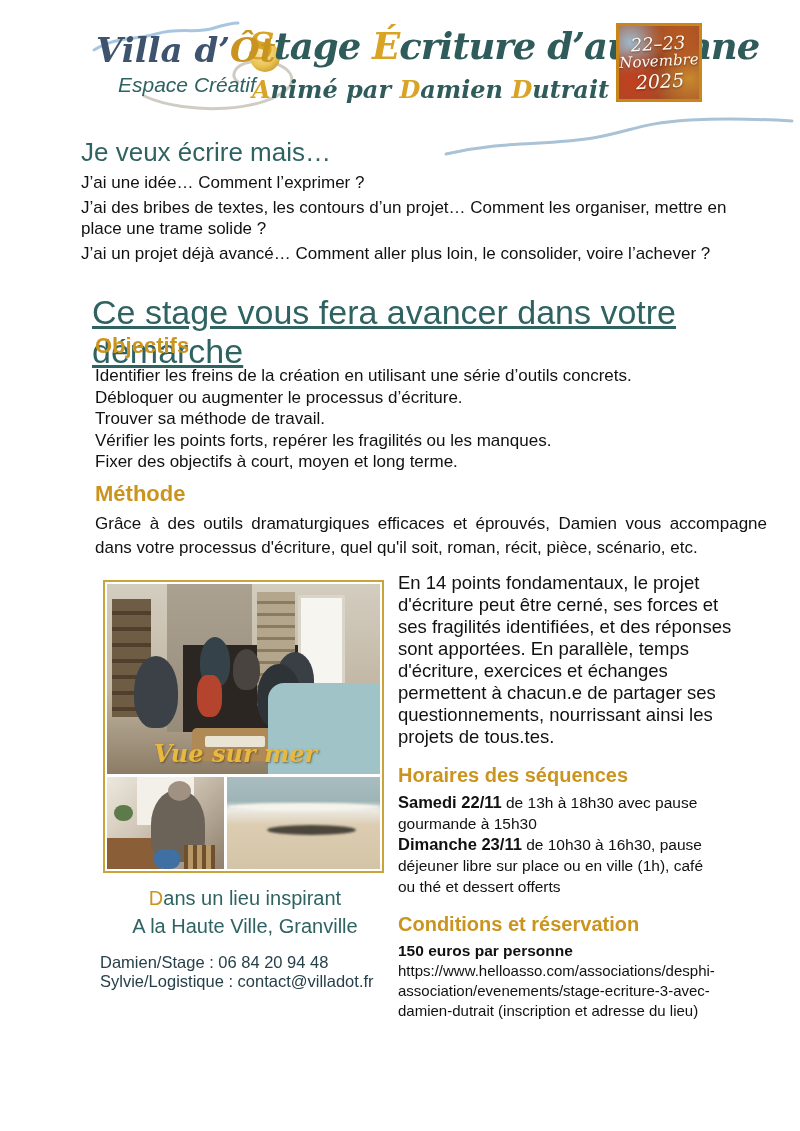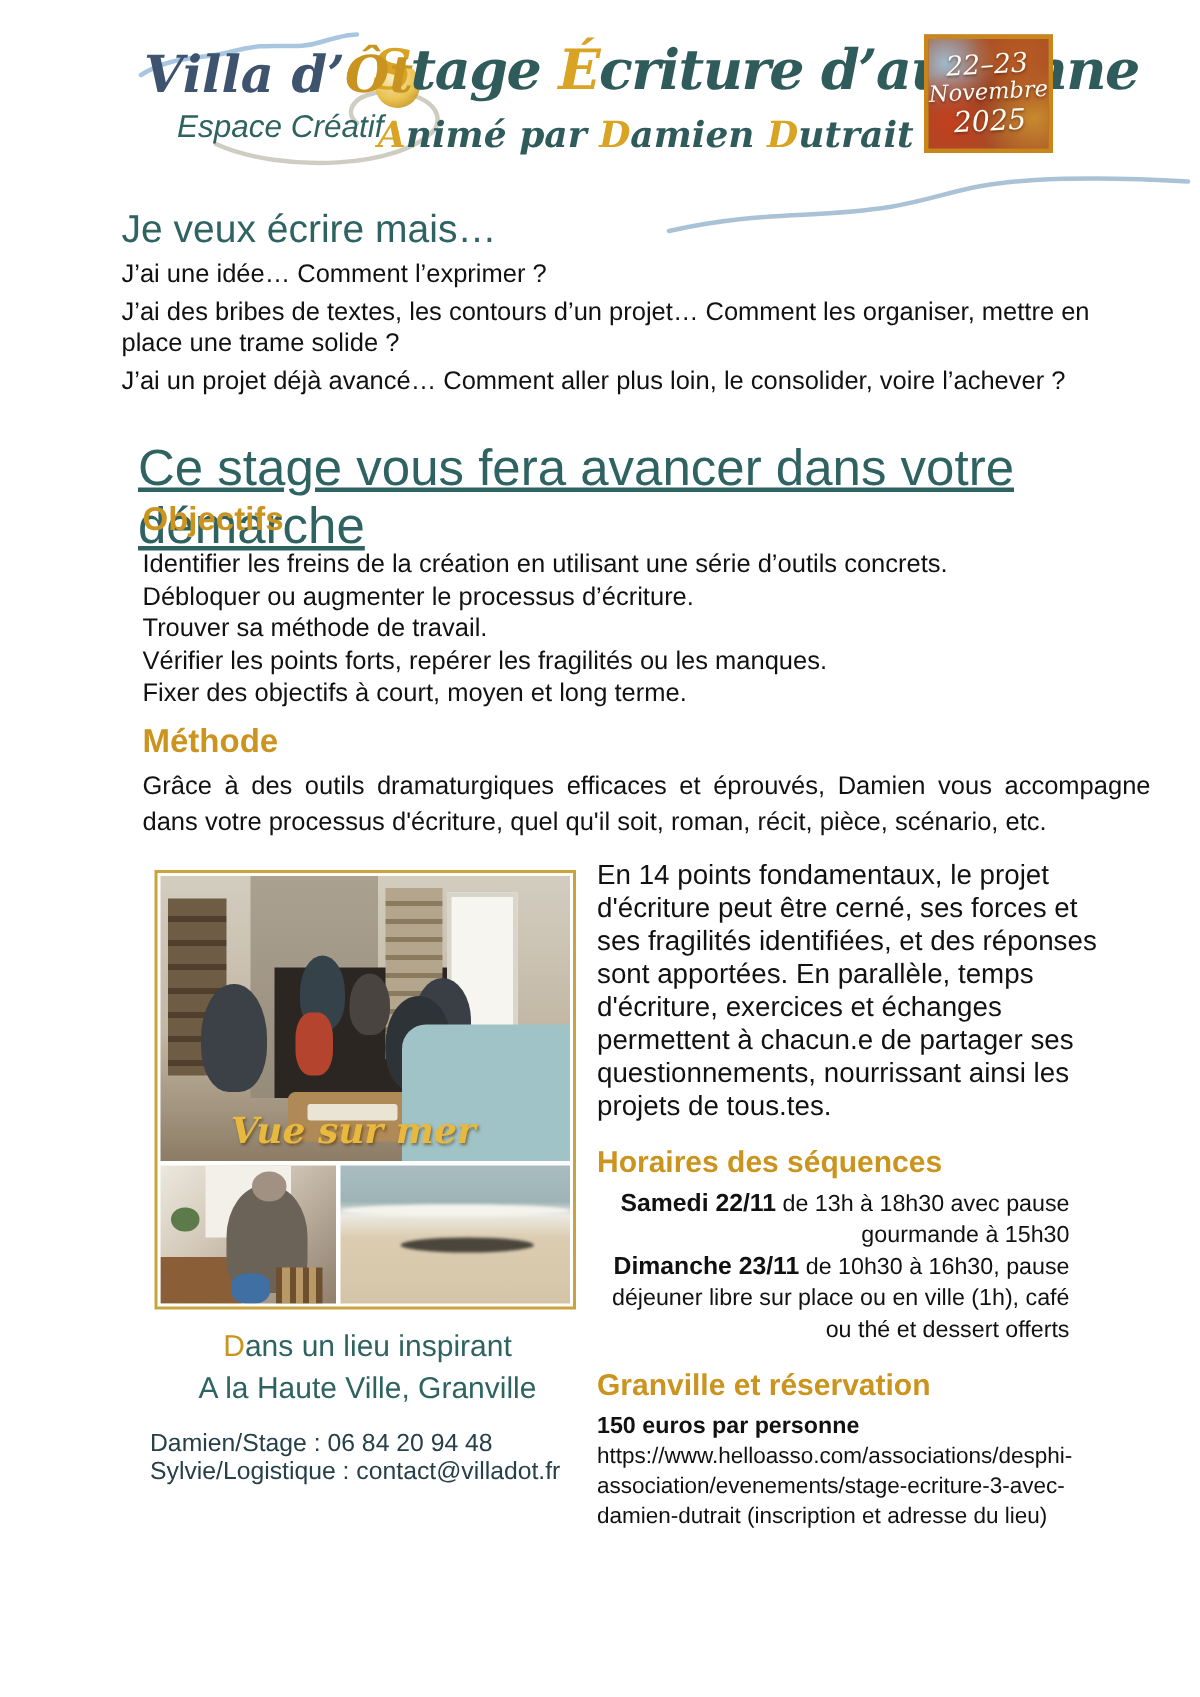--- a/index.html
+++ b/index.html
@@ -99,21 +99,21 @@
     filter:blur(1px);}
   .location{width:300px;text-align:center;margin-top:11px;font-size:20px;line-height:28px;color:#2E6362;}
   .loc-accent{color:#CB941E;}
   .contacts{margin-top:13px;margin-left:5px;}
   .contacts .gold-h{font-size:20px;margin-bottom:8px;}
   .contacts p{font-size:16.5px;line-height:19px;margin:0;color:#26404A;white-space:nowrap;}
   
   .col-right{position:absolute;left:398px;top:572px;width:360px;}
   .rc-par{font-size:18.5px;line-height:22px;margin:0;width:335px;}
   .rc-h{font-size:20px;margin:16px 0 5px 0;}
-  .rc-sched p{font-size:15.5px;line-height:21px;margin:0;width:315px;text-align:right;}
+  .rc-sched p{font-size:15.5px;line-height:21px;margin:0;width:315px;}
   .rc-day{font-weight:bold;font-size:16.5px;}
   .rc-price{font-size:15.5px;line-height:20px;margin:2px 0 0 0;font-weight:bold;}
   .rc-url{font-size:15px;line-height:20px;margin:0;width:345px;overflow-wrap:break-word;}
   
   .footer{position:absolute;left:97px;top:1014px;width:670px;font-size:16.5px;line-height:25px;
     text-align:justify;}
   .footer-name{font-size:19px;}
 </style>
 </head>
 <body>
@@ -222,19 +222,19 @@
     </div>
   </div>
 
   <div class="col-right">
     <p class="rc-par">En 14 points fondamentaux, le projet d'écriture peut être cerné, ses forces et ses fragilités identifiées, et des réponses sont apportées. En parallèle, temps d'écriture, exercices et échanges permettent à chacun.e de partager ses questionnements, nourrissant ainsi les projets de tous.tes.</p>
     <h3 class="gold-h rc-h">Horaires des séquences</h3>
     <div class="rc-sched">
       <p><span class="rc-day">Samedi 22/11</span><span> de 13h à 18h30 avec pause gourmande à 15h30</span></p>
       <p><span class="rc-day">Dimanche 23/11</span><span> de 10h30 à 16h30, pause déjeuner libre sur place ou en ville (1h), café ou thé et dessert offerts</span></p>
     </div>
-    <h3 class="gold-h rc-h">Granville et réservation</h3>
+    <h3 class="gold-h rc-h">Conditions et réservation</h3>
     <p class="rc-price">150 euros par personne</p>
     <p class="rc-url">https://www.helloasso.com/associations/desphi-association/evenements/stage-ecriture-3-avec-damien-dutrait (inscription et adresse du lieu)</p>
   </div>
 
 
 </div>
 
 </body></html>

